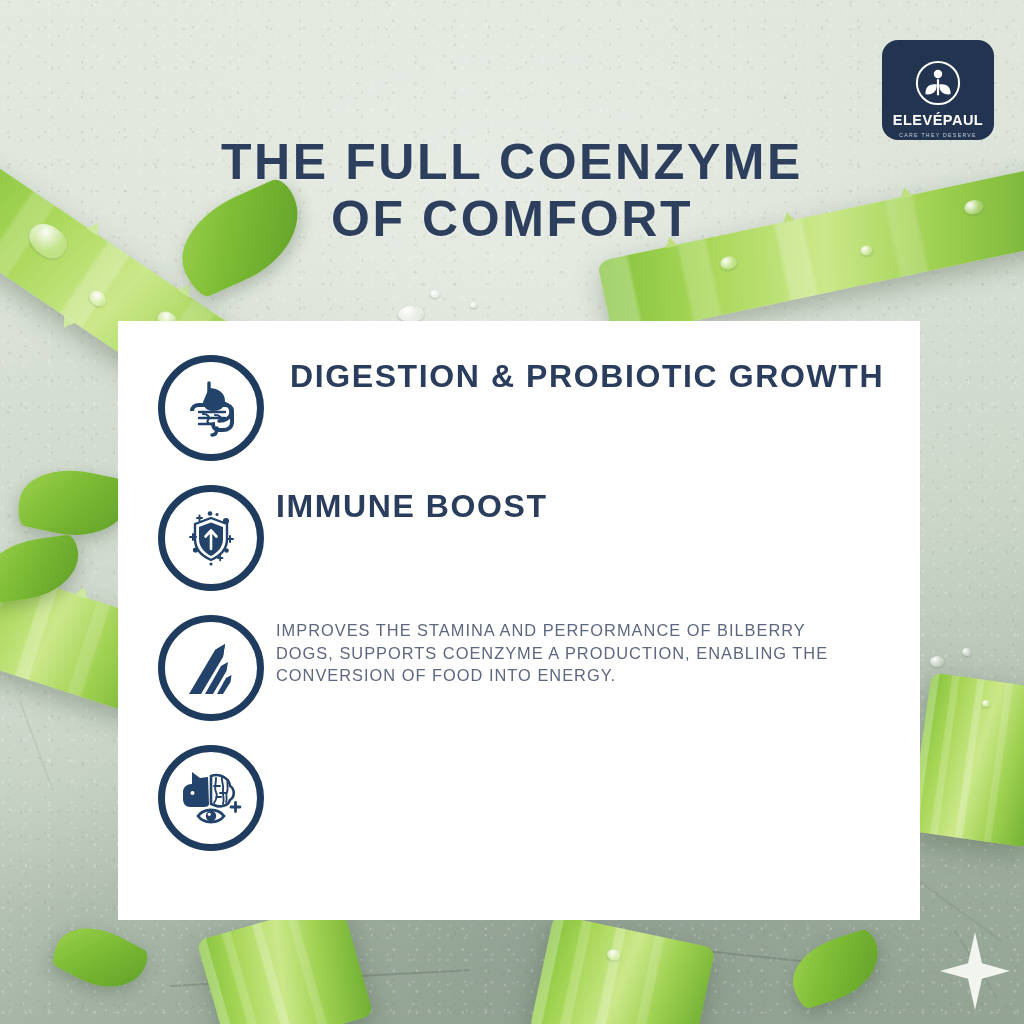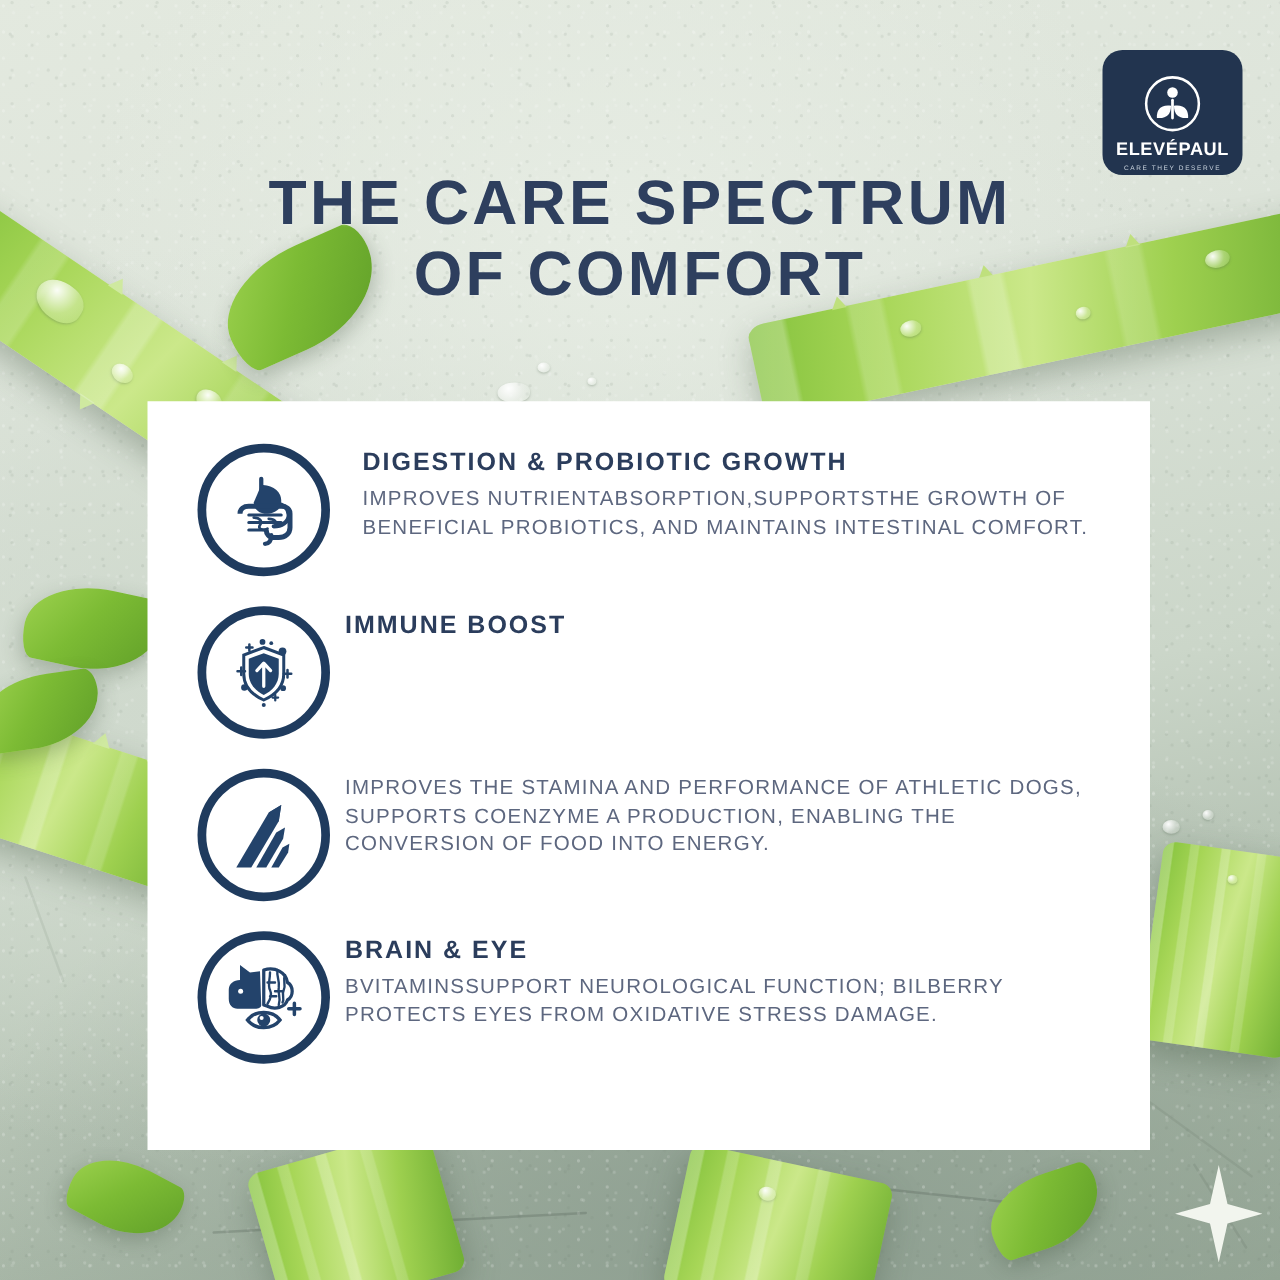--- a/index.html
+++ b/index.html
@@ -168,21 +168,21 @@
     align-items: center;
     justify-content: center;
     margin-top: 6px;
   }
   .icon-ring svg { display:block; }
 
   .benefit-text { padding-top: 10px; }
 
   .benefit-title {
     color: #2b3d5c;
-    font-size: 20px;
+    font-size: 32px;
     font-weight: 800;
     letter-spacing: 1.6px;
     line-height: 1.1;
     margin-bottom: 7px;
   }
   .benefit-desc {
     color: #5d677f;
     font-size: 16.4px;
     font-weight: 400;
     letter-spacing: 1.0px;
@@ -261,41 +261,40 @@
       <circle cx="32" cy="20.5" r="5.4" fill="#ffffff"></circle>
       <rect x="30.6" y="27" width="2.8" height="21" rx="1.4" fill="#ffffff"></rect>
       <path d="M30.5 34 C20 32.5 15.5 38 16 46.5 C25.5 47.5 30.5 43 30.5 34 Z" fill="#ffffff"></path>
       <path d="M33.5 34 C44 32.5 48.5 38 48 46.5 C38.5 47.5 33.5 43 33.5 34 Z" fill="#ffffff"></path>
     </svg>
     <div class="logo-word">ELEVÉPAUL</div>
     <div class="logo-tag">CARE THEY DESERVE</div>
   </div>
 
   <h1 class="title">
-    <span class="l1">THE CARE SPECTRUM</span>
+    <span class="l1">THE FULL COENZYME</span>
     <span class="l2">OF COMFORT</span>
   </h1>
 
   <div class="card">
 
     <div class="benefit">
       <div class="icon-ring">
         <svg width="64" height="64" viewBox="0 0 64 64" aria-hidden="true">
           <path d="M30 7 C30 7 30 16 30 19 C30 26 36 27 42 27 C48 27 52 31 52 36 C52 42 46 45 40 45" fill="none" stroke="#23436b" stroke-width="3.4" stroke-linecap="round"></path>
           <path d="M30 12 C38 12 46 16 46 25 C46 32 40 35 34 35 C28 35 24 31 24 26" fill="#23436b"></path>
           <path d="M13 35 C13 31 16 29 20 29 L46 29 C50 29 53 31 53 35 L53 46 C53 51 49 54 44 54 L40 54 C36 54 34 51 34 48" fill="none" stroke="#23436b" stroke-width="4" stroke-linejoin="round"></path>
           <path d="M20 36 L46 36 M20 42 L46 42 M20 48 L34 48" stroke="#23436b" stroke-width="2.4" stroke-linecap="round"></path>
           <path d="M24 38 C29 38 31 41 29 44 C27 47 31 49 35 47" fill="none" stroke="#23436b" stroke-width="2.2" stroke-linecap="round"></path>
           <path d="M36 39 C41 39 43 42 41 45" fill="none" stroke="#23436b" stroke-width="2.2" stroke-linecap="round"></path>
           <path d="M38 52 C38 57 36 59 33 59" fill="none" stroke="#23436b" stroke-width="3.4" stroke-linecap="round"></path>
         </svg>
       </div>
       <div class="benefit-text">
         <div class="benefit-title">DIGESTION &amp; PROBIOTIC GROWTH</div>
-        <div class="benefit-desc">IMPROVES NUTRIENTABSORPTION,SUPPORTSTHE GROWTH OF BENEFICIAL PROBIOTICS, AND MAINTAINS INTESTINAL COMFORT.</div>
       </div>
     </div>
 
     <div class="benefit">
       <div class="icon-ring">
         <svg width="64" height="64" viewBox="0 0 64 64" aria-hidden="true">
           <path d="M32 12 L48 18 V33 C48 43 41 50 32 54 C23 50 16 43 16 33 V18 Z" fill="none" stroke="#23436b" stroke-width="2.4"></path>
           <path d="M32 16.5 L44 21 V33 C44 41 38.5 46.8 32 50 C25.5 46.8 20 41 20 33 V21 Z" fill="#23436b"></path>
           <path d="M32 43 V25 M26.5 30.5 L32 24.5 L37.5 30.5" fill="none" stroke="#ffffff" stroke-width="2.6" stroke-linecap="round" stroke-linejoin="round"></path>
           <circle cx="47" cy="15" r="3.1" fill="#23436b"></circle>
@@ -318,38 +317,34 @@
     <div class="benefit">
       <div class="icon-ring">
         <svg width="64" height="64" viewBox="0 0 64 64" aria-hidden="true">
           <path d="M10 58 L36 14 L46 8 L44 21 L22 58 Z" fill="#23436b"></path>
           <path d="M26 58 L42 30 L49 26 L47.5 35 L34 58 Z" fill="#23436b"></path>
           <path d="M38 58 L47 42 L52.5 39 L51.5 46 L44 58 Z" fill="#23436b"></path>
           <path d="M36 14 L46 8 L44 21 Z" fill="#23436b"></path>
         </svg>
       </div>
       <div class="benefit-text">
-        <div class="benefit-desc">IMPROVES THE STAMINA AND PERFORMANCE OF ATHLETIC DOGS, SUPPORTS COENZYME A PRODUCTION, ENABLING THE CONVERSION OF FOOD INTO ENERGY.</div>
+        <div class="benefit-desc">IMPROVES THE STAMINA AND PERFORMANCE OF BILBERRY DOGS, SUPPORTS COENZYME A PRODUCTION, ENABLING THE CONVERSION OF FOOD INTO ENERGY.</div>
       </div>
     </div>
 
     <div class="benefit">
       <div class="icon-ring">
         <svg width="66" height="64" viewBox="0 0 66 64" aria-hidden="true">
           <path d="M14 18 L14 6 L22 12 L30 11 L31 38 C31 40 29 41 26 41 L12 41 C8 41 5 38 5 33 L5 26 C5 21 9 18 14 18 Z" fill="#23436b"></path>
           <circle cx="14.5" cy="27" r="2" fill="#ffffff"></circle>
           <path d="M33 10 C42 7 51 12 52 20 C57 23 57 31 52 34 C50 40 42 42 36 39 L33 38 Z" fill="none" stroke="#23436b" stroke-width="2.6" stroke-linejoin="round"></path>
           <path d="M38 12 C38 18 36 22 38 26 C40 30 38 34 36 37 M44 10 C43 16 46 18 45 24 C44 29 47 31 45 38
                    M50 14 C48 18 51 22 49 26 C47 30 50 33 48 36 M36 20 h6 M42 27 h6 M38 31 h5" fill="none" stroke="#23436b" stroke-width="1.9" stroke-linecap="round"></path>
           <path d="M20 50 C26 42 40 42 46 50 C40 58 26 58 20 50 Z" fill="none" stroke="#23436b" stroke-width="2.8"></path>
           <circle cx="33" cy="50" r="5.2" fill="#23436b"></circle>
           <circle cx="31.3" cy="48.3" r="1.6" fill="#ffffff"></circle>
           <path d="M53 41 h9 M57.5 36.5 v9" stroke="#23436b" stroke-width="2.8" stroke-linecap="round"></path>
         </svg>
       </div>
-      <div class="benefit-text">
-        <div class="benefit-title">BRAIN &amp; EYE</div>
-        <div class="benefit-desc">BVITAMINSSUPPORT NEUROLOGICAL FUNCTION; BILBERRY PROTECTS EYES FROM OXIDATIVE STRESS DAMAGE.</div>
-      </div>
     </div>
 
   </div>
 </div>
 
 </body></html>

